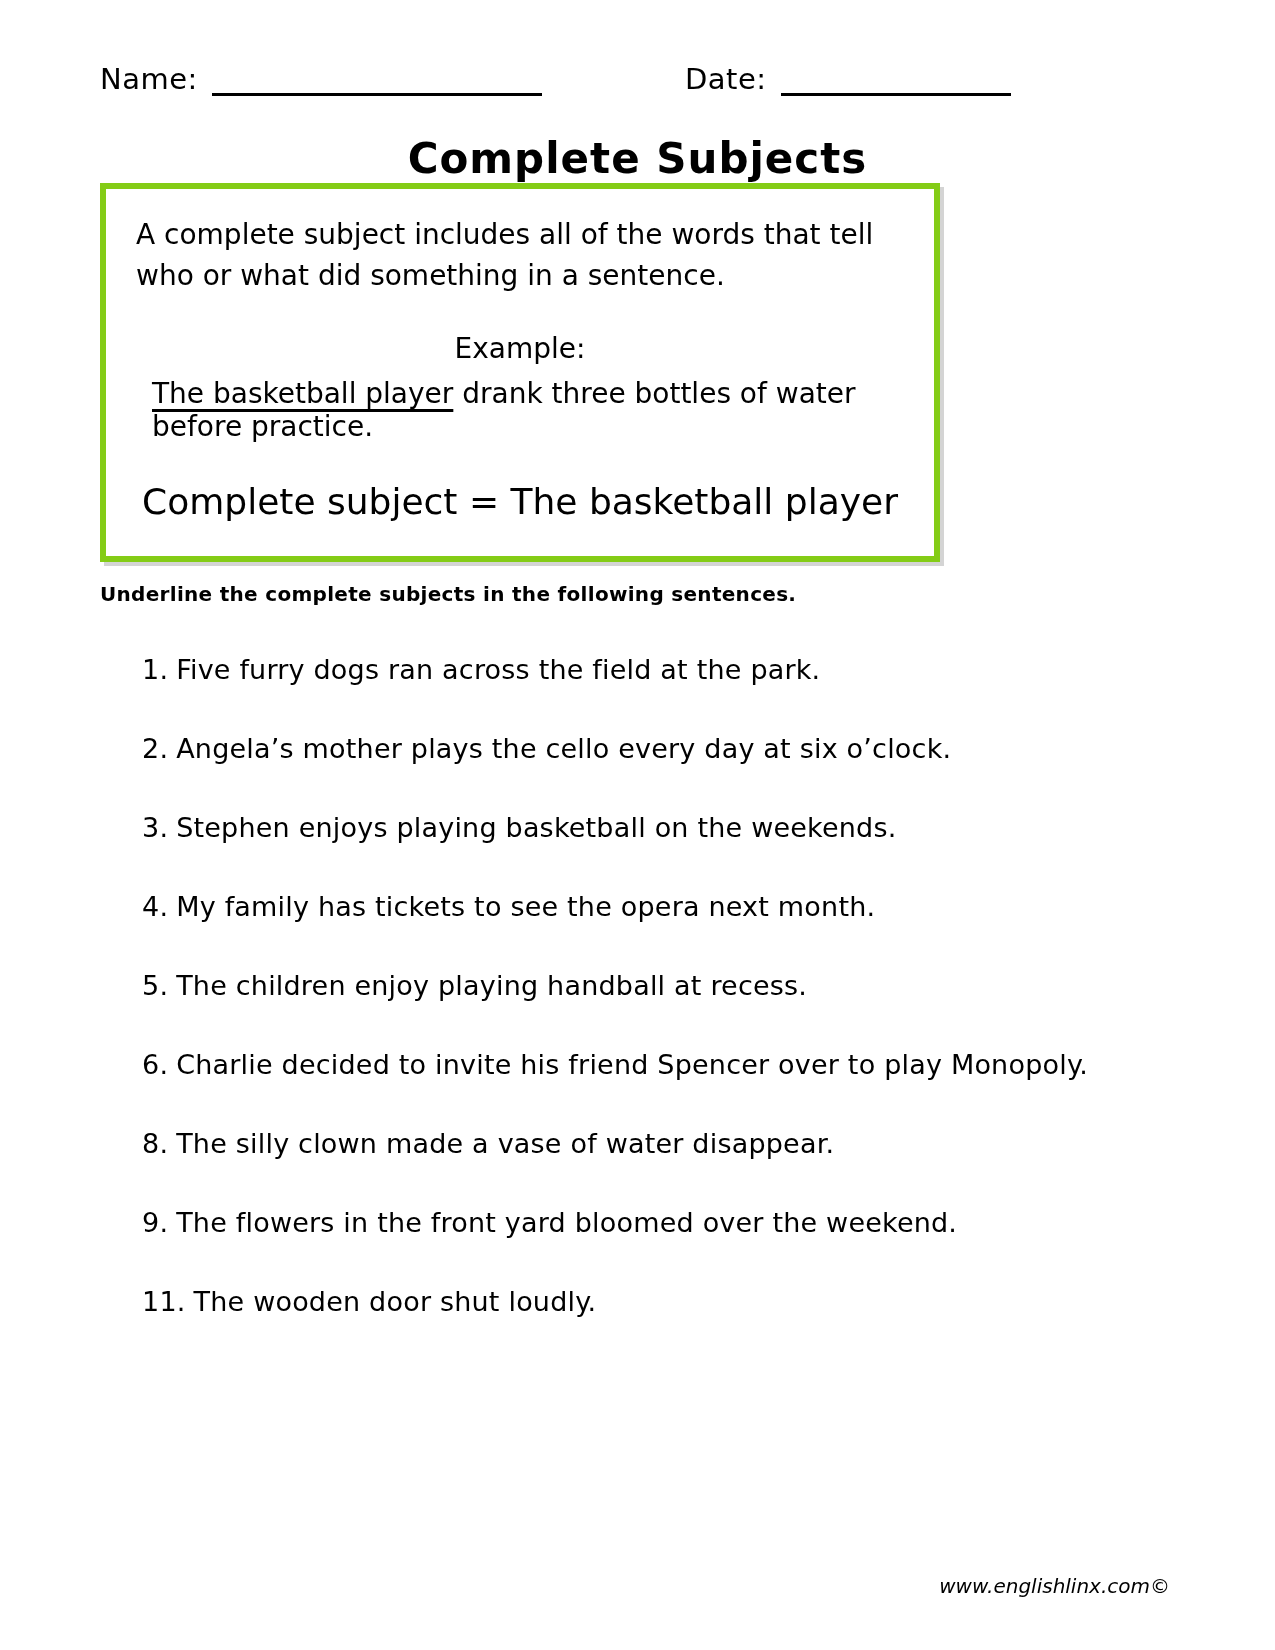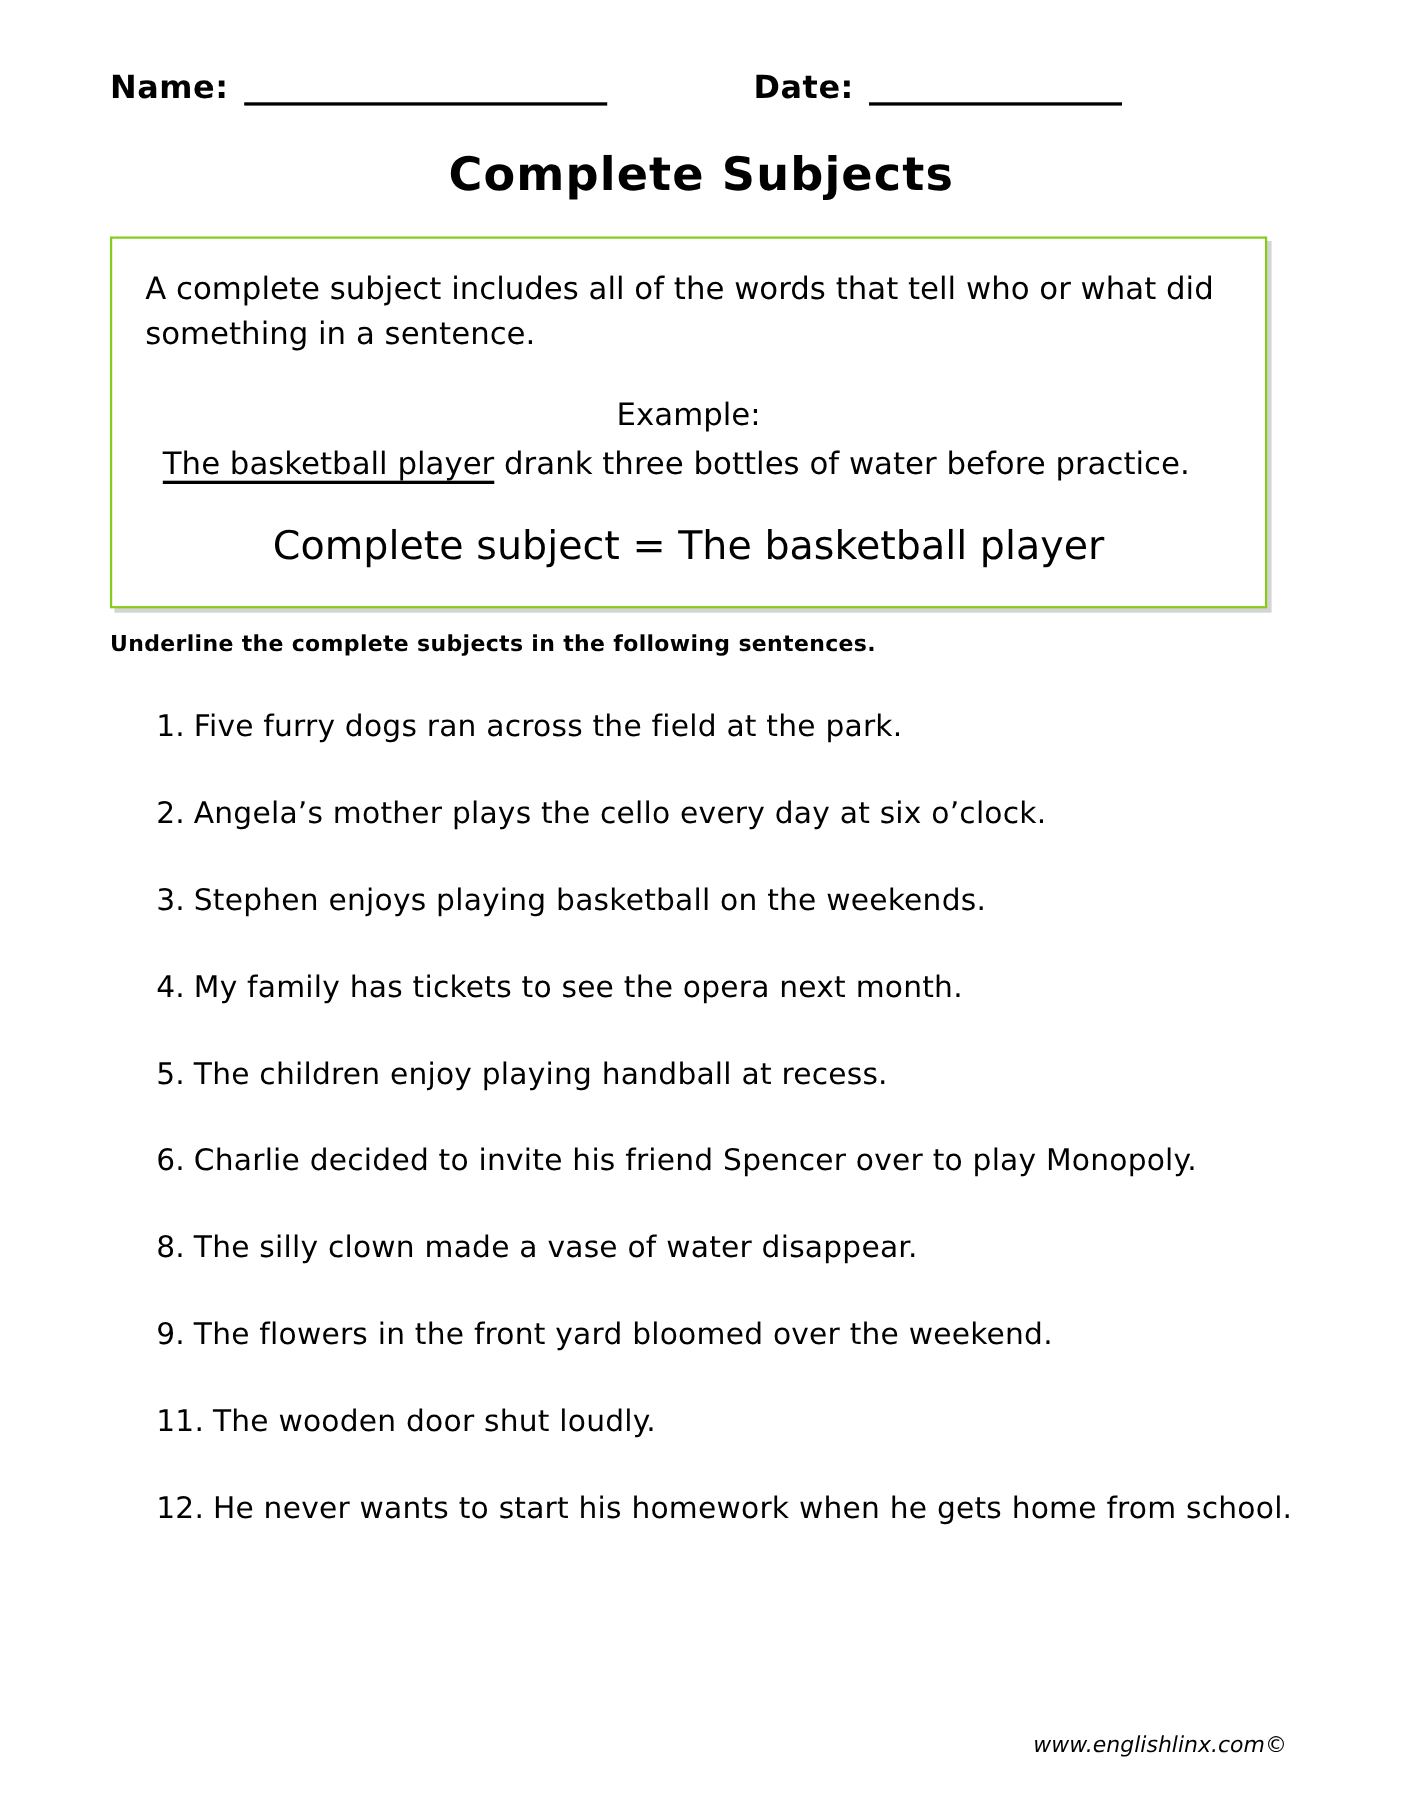--- a/index.html
+++ b/index.html
@@ -16,21 +16,21 @@
     height: 1650px;
     padding: 62px 100px 40px 100px;
     position: relative;
   }
 
   
   .header-row {
     display: flex;
     align-items: flex-end;
     font-size: 29px;
-    font-weight: 700;
+    font-weight: 400;
     letter-spacing: 0.5px;
   }
   .name-group { display: flex; align-items: flex-end; width: 530px; }
   .date-group { display: flex; align-items: flex-end; margin-left: 55px; }
   .blank-line {
     display: inline-block;
     border-bottom: 3px solid #000;
     height: 34px;
   }
   .name-blank { width: 330px; margin-left: 14px; }
@@ -40,25 +40,24 @@
   .page-title {
     text-align: center;
     font-size: 42px;
     font-weight: 600;
     margin-top: 38px;
     letter-spacing: 1px;
   }
 
   
   .definition-box {
-    margin-top: 32px;
-    border: 2px solid #84cc16;
+    border: 6px solid #84cc16;
     box-shadow: 4px 4px 0 #d4d4d4;
     padding: 26px 30px 34px 30px;
-    width: 1052px;
+    width: 840px;
   }
   .definition-text {
     font-size: 28px;
     line-height: 1.45;
     max-width: 980px;
   }
   .example-label {
     font-size: 28px;
     font-weight: 400;
     margin-top: 36px;
@@ -140,18 +139,17 @@
   <ol class="sentence-list">
     <li class="sentence-item"><span class="sentence-number">1.</span><span>Five furry dogs ran across the field at the park.</span></li>
     <li class="sentence-item"><span class="sentence-number">2.</span><span>Angela’s mother plays the cello every day at six o’clock.</span></li>
     <li class="sentence-item"><span class="sentence-number">3.</span><span>Stephen enjoys playing basketball on the weekends.</span></li>
     <li class="sentence-item"><span class="sentence-number">4.</span><span>My family has tickets to see the opera next month.</span></li>
     <li class="sentence-item"><span class="sentence-number">5.</span><span>The children enjoy playing handball at recess.</span></li>
     <li class="sentence-item"><span class="sentence-number">6.</span><span>Charlie decided to invite his friend Spencer over to play Monopoly.</span></li>
     <li class="sentence-item"><span class="sentence-number">8.</span><span>The silly clown made a vase of water disappear.</span></li>
     <li class="sentence-item"><span class="sentence-number">9.</span><span>The flowers in the front yard bloomed over the weekend.</span></li>
     <li class="sentence-item"><span class="sentence-number">11.</span><span>The wooden door shut loudly.</span></li>
-    <li class="sentence-item"><span class="sentence-number">12.</span><span>He never wants to start his homework when he gets home from school.</span></li>
   </ol>
 
   <div class="footer">www.englishlinx.com©</div>
 
 </div>
 
 </body></html>

